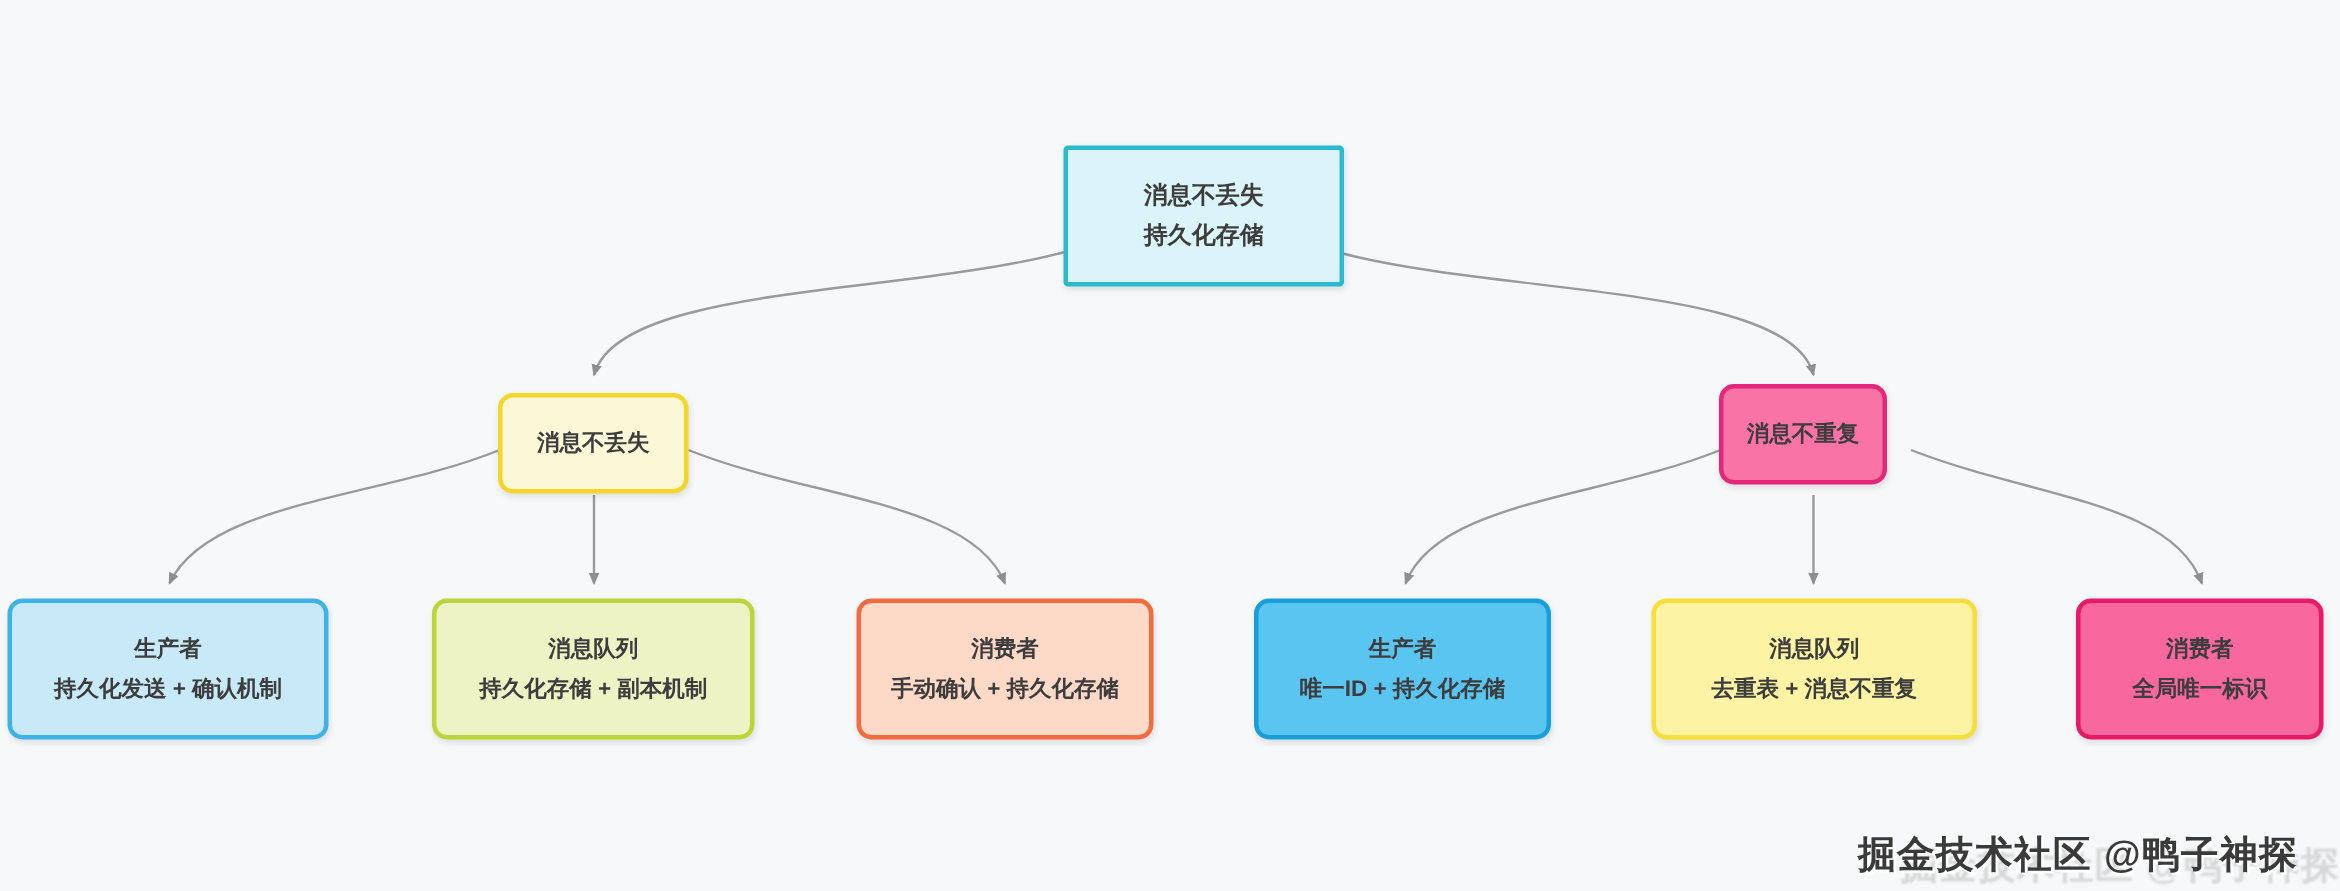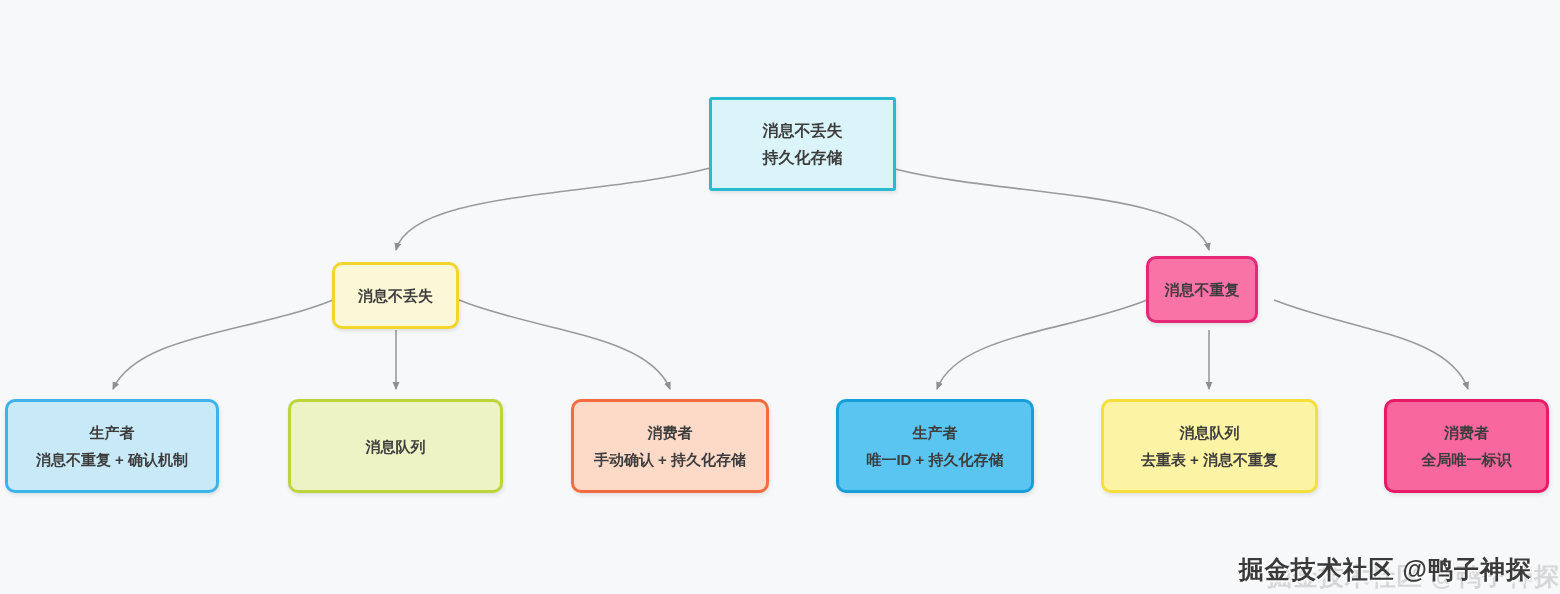--- a/index.html
+++ b/index.html
@@ -94,25 +94,26 @@
   <div class="node node-l2" style="left: 332px; top: 262px; width: 127px; height: 67px; background: rgb(252, 248, 215); border-color: rgb(242, 214, 42);">
     <span>消息不丢失</span>
   </div>
 
   <div class="node node-l2" style="left: 1146px; top: 256px; width: 112px; height: 67px; background: rgb(249, 115, 167); border-color: rgb(228, 39, 121);">
     <span>消息不重复</span>
   </div>
 
   <div class="node node-l3" style="left: 5px; top: 399px; width: 214px; height: 94px; background: rgb(200, 234, 248); border-color: rgb(62, 179, 234);">
     <span>生产者</span>
-    <span>消息不重复 + 确认机制</span>
+    <span>持久化发送 + 确认机制</span>
   </div>
 
   <div class="node node-l3" style="left: 288px; top: 399px; width: 215px; height: 94px; background: rgb(238, 243, 197); border-color: rgb(188, 213, 59);">
     <span>消息队列</span>
+    <span>持久化存储 + 副本机制</span>
   </div>
 
   <div class="node node-l3" style="left: 571px; top: 399px; width: 198px; height: 94px; background: rgb(253, 217, 199); border-color: rgb(243, 108, 63);">
     <span>消费者</span>
     <span>手动确认 + 持久化存储</span>
   </div>
 
   <div class="node node-l3" style="left: 836px; top: 399px; width: 198px; height: 94px; background: rgb(91, 197, 242); border-color: rgb(24, 159, 217);">
     <span>生产者</span>
     <span>唯一ID + 持久化存储</span>

